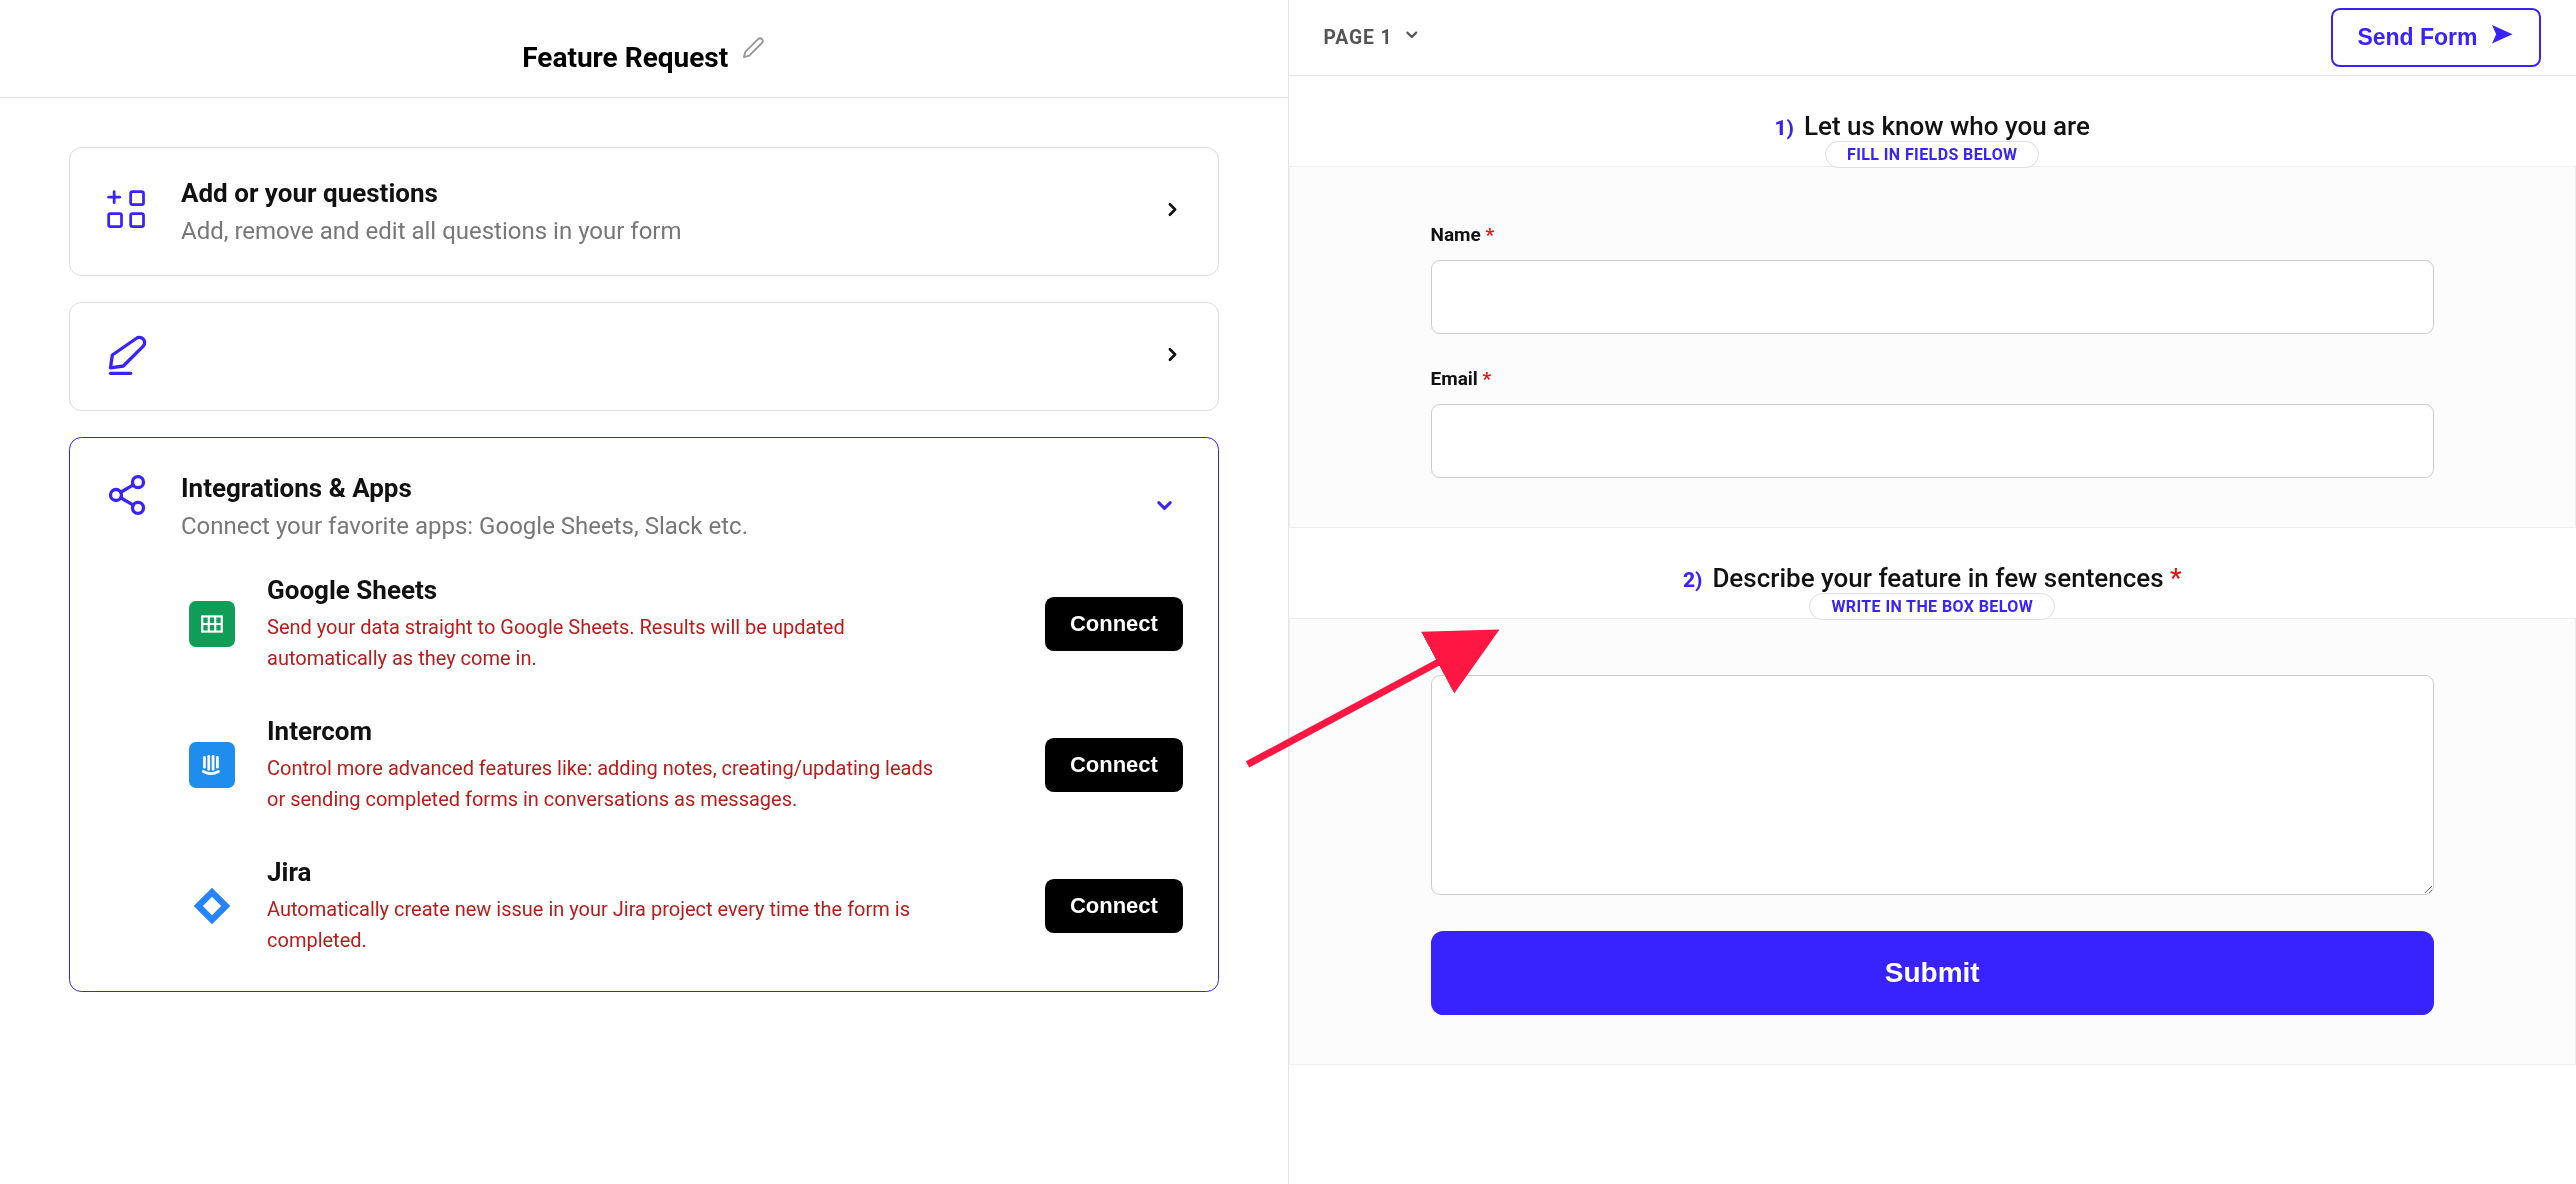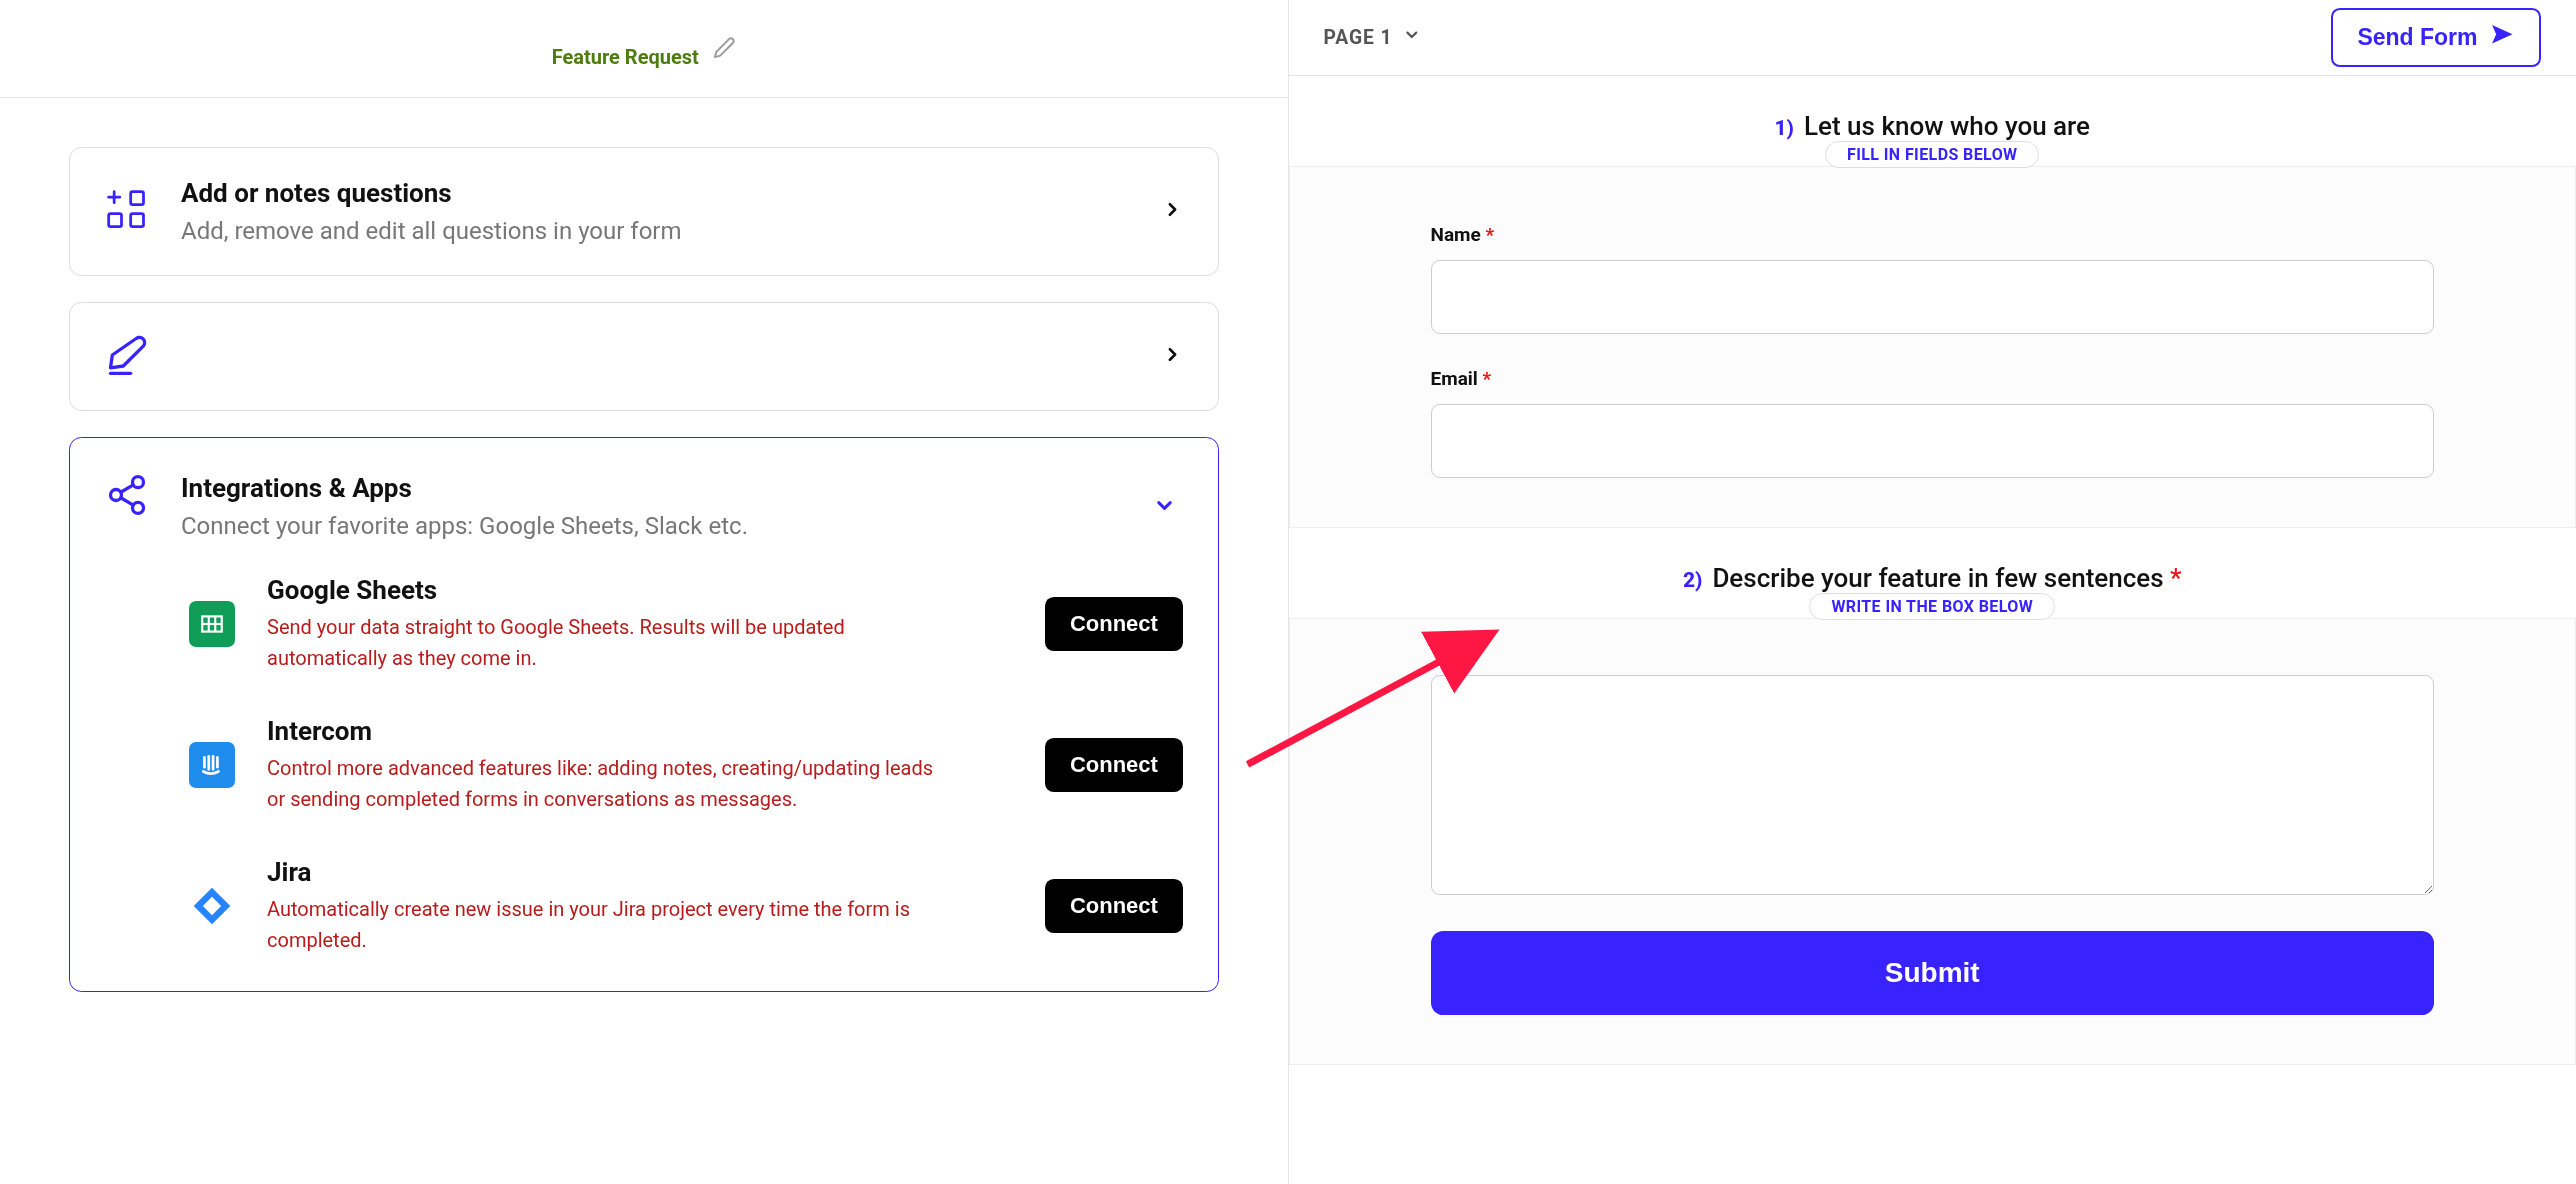--- a/index.html
+++ b/index.html
@@ -4,21 +4,21 @@
 <style>
 * { box-sizing: border-box; margin: 0; padding: 0; }
 body { font-family: -apple-system, BlinkMacSystemFont, "Segoe UI", Roboto, Helvetica, Arial, sans-serif; background: #fafafa; color: #111; }
 .app { display: flex; width: 2576px; height: 1184px; }
 .panel { flex: 1; position: relative; }
 .left { border-right: 0.9px solid #e5e5e5; background: #fff; }
 .right { background: #fff; }
 
 
 .left-header { height: 98px; border-bottom: 0.9px solid #e5e5e5; display: flex; align-items: center; justify-content: center; gap: 14px; }
-.title { font-size: 20px; font-weight: 700; color: #4d7c0f; margin-top: 17px; }
+.title { font-size: 28px; font-weight: 700; color: #000000; margin-top: 17px; }
 .edit-btn { color: #999; cursor: pointer; }
 
 
 .cards { padding: 49px 69px 0; display: flex; flex-direction: column; gap: 26px; }
 .card { border: 0.9px solid #ddd; border-radius: 12.3px; padding: 30px 35px; background: #fff; display: flex; align-items: center; gap: 32px; position: relative; cursor: pointer; }
 .card.expanded { border: 1.8px solid #3823FF; padding: 35px; display: block; cursor: default; }
 .card-title { font-size: 26px; font-weight: 700; margin-bottom: 8.8px; }
 .card-sub { font-size: 24px; color: #777; }
 .chev { margin-left: auto; color: #111; }
 .expanded .chev { color: #3823FF; position: absolute; right: 42px; top: 56px; }
@@ -80,21 +80,21 @@
         <span>
           <svg width="44" height="44" viewBox="0 0 24 24" fill="none" stroke="#3823FF" stroke-width="1.5" stroke-linecap="round">
             <line x1="5" y1="2" x2="5" y2="8"></line>
               <line x1="2" y1="5" x2="8" y2="5"></line>
             <rect x="14" y="2" width="7" height="7" rx="1"></rect>
             <rect x="2" y="14" width="7" height="7" rx="1"></rect>
             <rect x="14" y="14" width="7" height="7" rx="1"></rect>
           </svg>
         </span>
         <div>
-          <div class="card-title">Add or notes questions</div>
+          <div class="card-title">Add or your questions</div>
           <div class="card-sub">Add, remove and edit all questions in your form</div>
         </div>
         <span class="chev">
           <svg width="21" height="21" viewBox="0 0 24 24" fill="none" stroke="currentColor" stroke-width="3" stroke-linecap="round" stroke-linejoin="round">
               <polyline points="9 18 15 12 9 6"></polyline>
             </svg>
         </span>
       </div>
 
       <div class="card">

